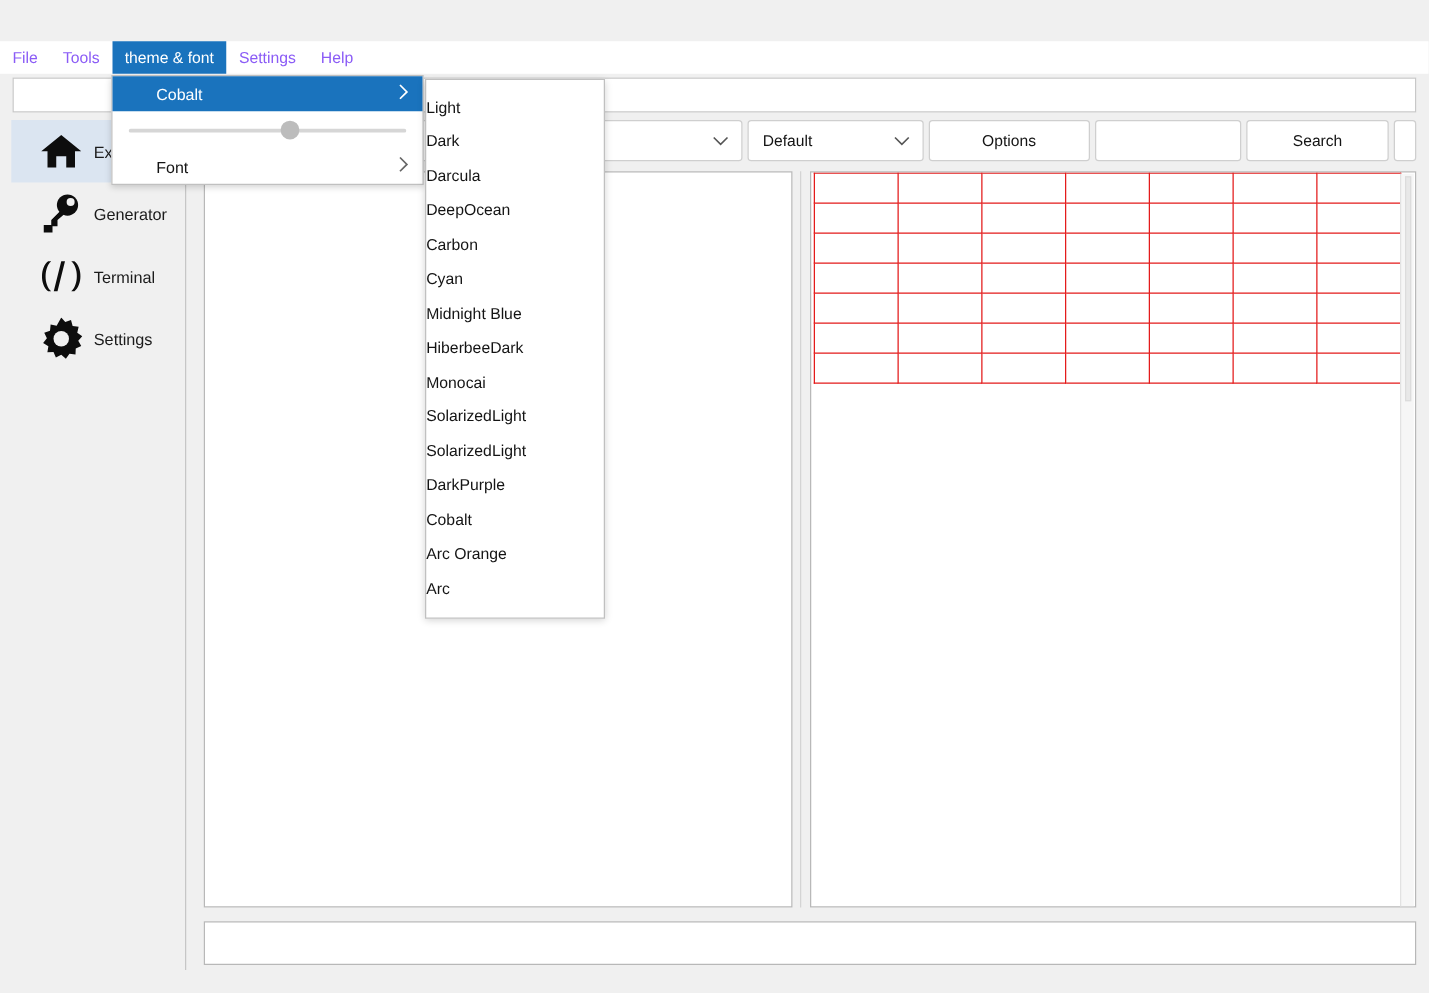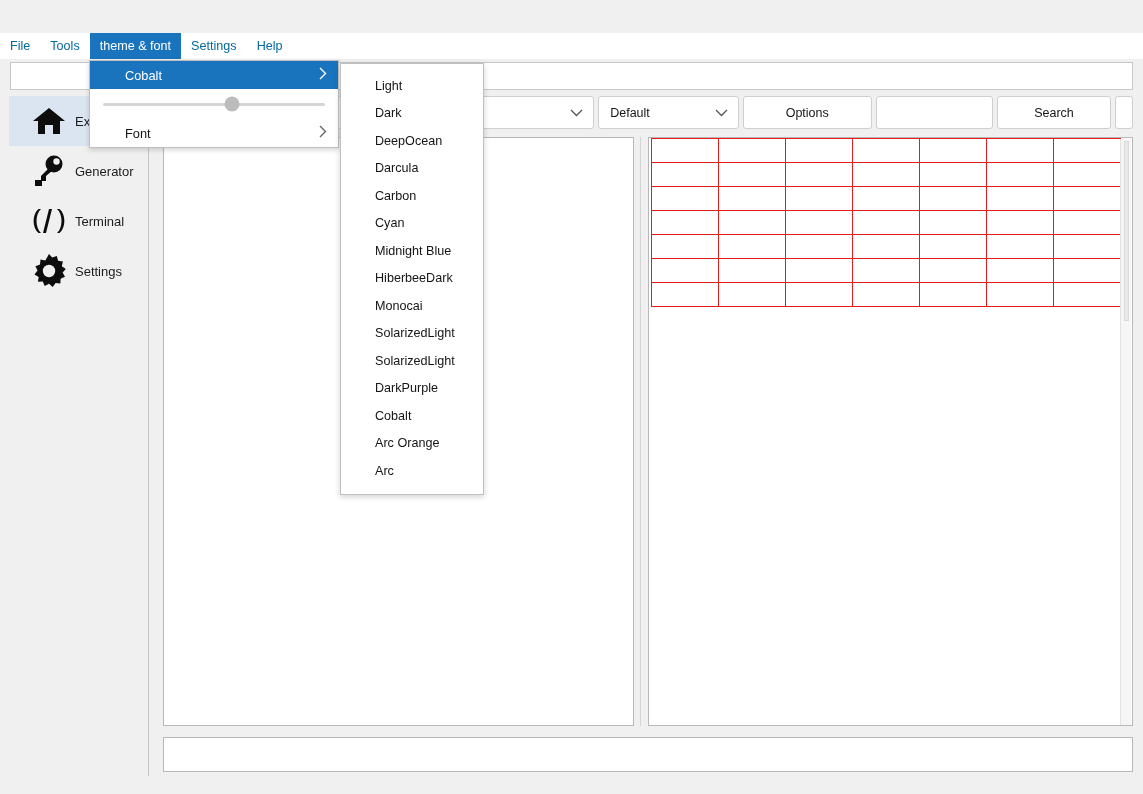--- a/index.html
+++ b/index.html
@@ -54,21 +54,21 @@
   .menubar {
     position: absolute; left: 0; top: 33px;
     width: 1143px; height: 26px;
     background: #ffffff;
     display: flex; align-items: stretch;
     font-size: 12.6px;
   }
   .menu-item {
     display: flex; align-items: center;
     padding: 0 10px;
-    color: #0369a1;
+    color: #8b5cf6;
     white-space: nowrap;
   }
   .menu-item.active { background: #1a73bd; color: #ffffff; }
 
   
   .top-input {
     position: absolute; left: 10px; top: 62px;
     width: 1123px; height: 28px;
     background: #ffffff;
     border: 1px solid #c8c8c8;
@@ -226,21 +226,20 @@
     width: 144px;
     background: #ffffff;
     border: 1px solid #c0c0c0;
     box-shadow: 0 2px 6px rgba(0,0,0,0.18);
     padding: 8px 0 9px 0;
     z-index: 50;
   }
   .sub-item {
     height: 27.5px;
     display: flex; align-items: center;
-    padding-left: 34px;
     font-size: 12.6px; color: #141414;
     white-space: nowrap;
   }
 </style>
 </head>
 <body>
 
 <div id="app">
 
 
@@ -417,22 +416,22 @@
             <path d="M1 1 L6.5 6.5 L1 12" fill="none" stroke="#666" stroke-width="1.4"></path>
           </svg>
       </span>
     </div>
   </div>
 
   <div class="submenu">
     <div>
         <div class="sub-item">Light</div>
         <div class="sub-item">Dark</div>
+        <div class="sub-item">Darcula</div>
         <div class="sub-item">DeepOcean</div>
-        <div class="sub-item">Darcula</div>
         <div class="sub-item">Carbon</div>
         <div class="sub-item">Cyan</div>
         <div class="sub-item">Midnight Blue</div>
         <div class="sub-item">HiberbeeDark</div>
         <div class="sub-item">Monocai</div>
         <div class="sub-item">SolarizedLight</div>
         <div class="sub-item">SolarizedLight</div>
         <div class="sub-item">DarkPurple</div>
         <div class="sub-item">Cobalt</div>
         <div class="sub-item">Arc Orange</div>

